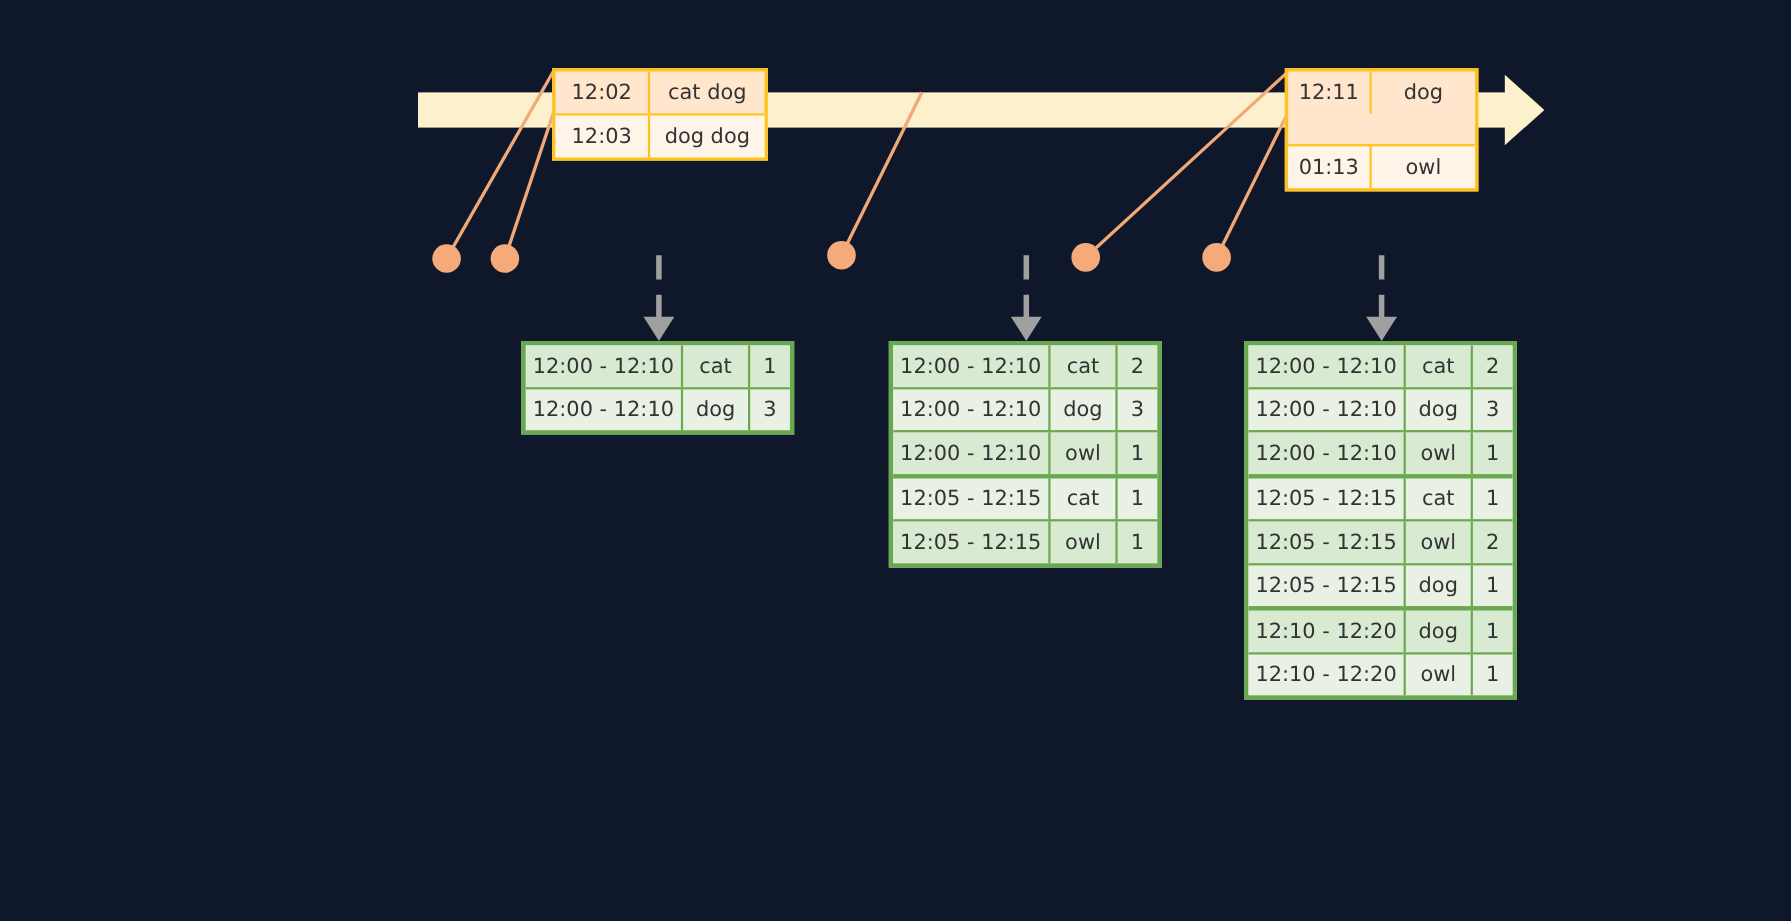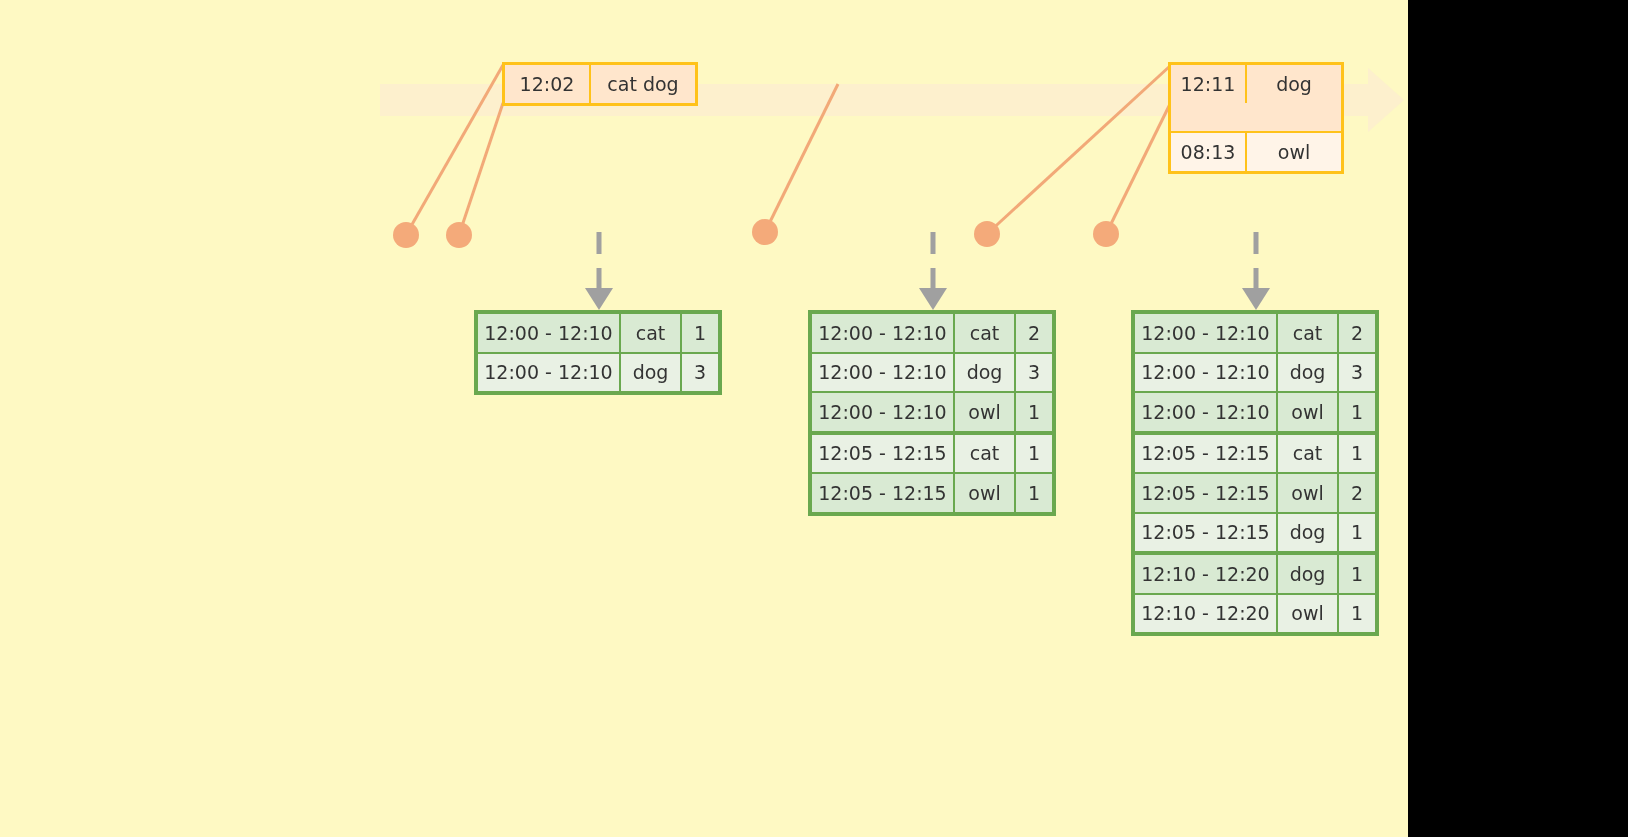--- a/index.html
+++ b/index.html
@@ -2,23 +2,23 @@
 <html><head>
 <meta charset="utf-8">
 <style>
   html, body {
     margin: 0;
     padding: 0;
     background: #000000;
   }
   #canvas {
     position: relative;
-    width: 1408px;
+    width: 1628px;
     height: 837px;
-    background: #fef9c3;
+    background: #0f172a;
     font-family: "DejaVu Sans", sans-serif;
     overflow: hidden;
   }
 
   
   #timeline-bar {
     position: absolute;
     left: 380px;
     top: 84px;
     width: 1000px;
@@ -170,30 +170,34 @@
       <polygon points="919,288 947,288 933,310" fill="#a0a0a0"></polygon>
       <line x1="1256" y1="232" x2="1256" y2="292" stroke="#a0a0a0" stroke-width="5" stroke-dasharray="22 14"></line>
       <polygon points="1242,288 1270,288 1256,310" fill="#a0a0a0"></polygon>
     </svg>
 
   <div class="event-box" id="event-box-1">
     <div class="event-row">
       <div class="event-time">12:02</div>
       <div class="event-words">cat dog</div>
     </div>
+    <div class="event-row alt">
+      <div class="event-time">12:03</div>
+      <div class="event-words">dog dog</div>
+    </div>
   </div>
 
 
   <div class="event-box" id="event-box-3">
     <div class="event-row">
       <div class="event-time">12:11</div>
       <div class="event-words">dog</div>
     </div>
     <div class="event-row alt">
-      <div class="event-time">08:13</div>
+      <div class="event-time">01:13</div>
       <div class="event-words">owl</div>
     </div>
   </div>
 
   <div class="result-table" id="result-table-1">
       <div class="r-row">
         <div class="r-win">12:00 - 12:10</div>
         <div class="r-key">cat</div>
         <div class="r-cnt">1</div>
       </div>

